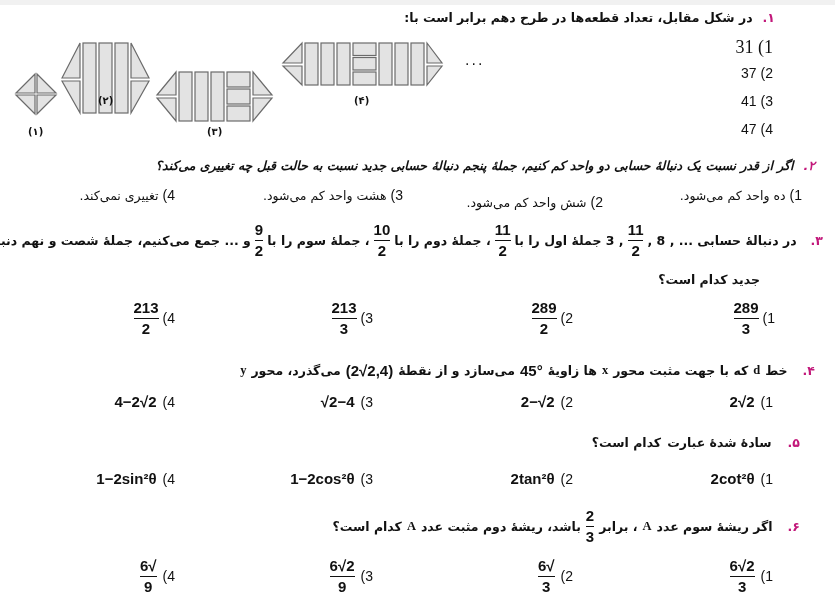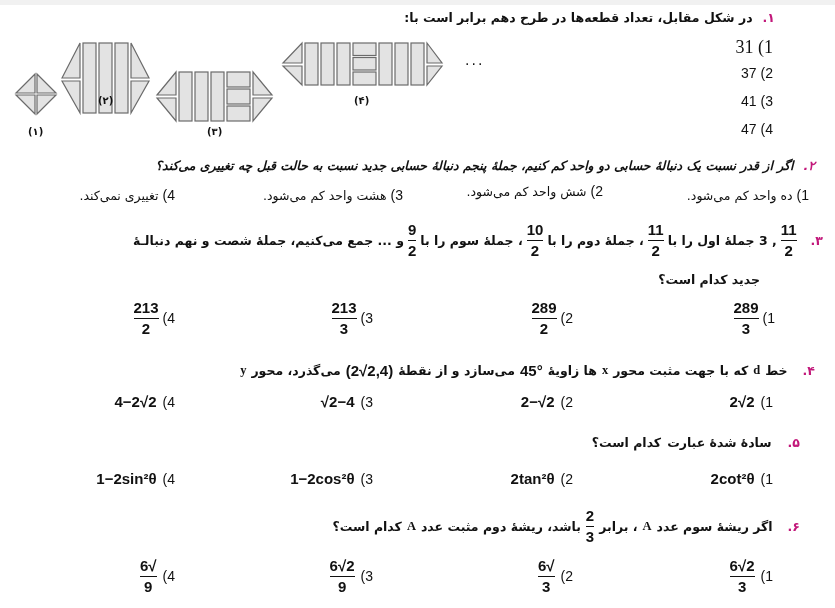--- a/index.html
+++ b/index.html
@@ -105,27 +105,28 @@
 <style>[data-name="pattern-3"]{display:none;}</style>
 
 <div class="abs fig-label" style="left:28px; top:126px;" data-name="figure-label-1">(۱)</div>
 <div class="abs fig-label" style="left:98px; top:95px;" data-name="figure-label-2">(۲)</div>
 <div class="abs fig-label" style="left:207px; top:126px;" data-name="figure-label-3">(۳)</div>
 <div class="abs fig-label" style="left:354px; top:95px;" data-name="figure-label-4">(۴)</div>
 
 <div class="abs q" style="right:20px; top:158px;font-style:italic;" data-name="q2-text">
   <span class="qnum" data-name="q2-number">۲.</span><span data-name="q2-statement">اگر از قدر نسبت یک دنبالهٔ حسابی دو واحد کم کنیم، جملهٔ پنجم دنبالهٔ حسابی جدید نسبت به حالت قبل چه تغییری می‌کند؟</span>
 </div>
-<div class="abs opt-light" style="right:26px; top:187px;" data-name="q2-option-1"><span class="optnum">1)</span> <span>ده واحد کم می‌شود.</span></div>
-<div class="abs opt-light" style="right:232px; top:183px;" data-name="q2-option-2"><span class="optnum">2)</span> <span>شش واحد کم می‌شود.</span></div>
+<div class="abs opt-light" style="right:33px; top:187px;" data-name="q2-option-1"><span class="optnum">1)</span> <span>ده واحد کم می‌شود.</span></div>
+<div class="abs opt-light" style="right:232px; top:194px;" data-name="q2-option-2"><span class="optnum">2)</span> <span>شش واحد کم می‌شود.</span></div>
 <div class="abs opt-light" style="right:432px; top:187px;" data-name="q2-option-3"><span class="optnum">3)</span> <span>هشت واحد کم می‌شود.</span></div>
 <div class="abs opt-light" style="right:660px; top:187px;" data-name="q2-option-4"><span class="optnum">4)</span> <span>تغییری نمی‌کند.</span></div>
 
 <div class="abs q" style="right:12px; top:222px; display:flex; align-items:center; gap:4px;" data-name="q3-text">
   <span class="qnum" data-name="q3-number">۳.</span>
+  <span>در دنبالهٔ حسابی ... , 8 ,</span>
   <span class="frac" data-name="q3-frac-seq">
       <span>11</span>
       <span class="bar"></span>
       <span>2</span>
     </span>
   <span>, 3 جملهٔ اول را با</span>
   <span class="frac" data-name="q3-frac-1">
       <span>11</span>
       <span class="bar"></span>
       <span>2</span>

